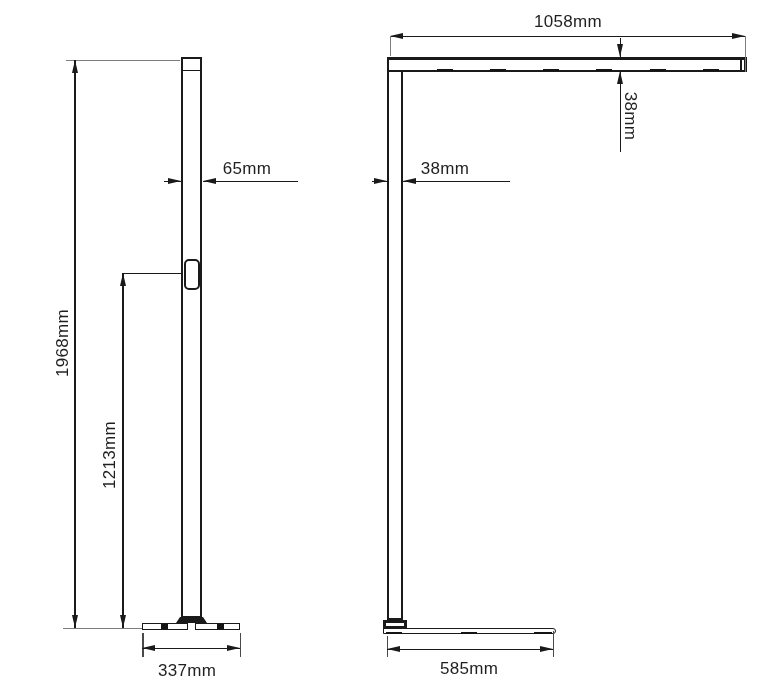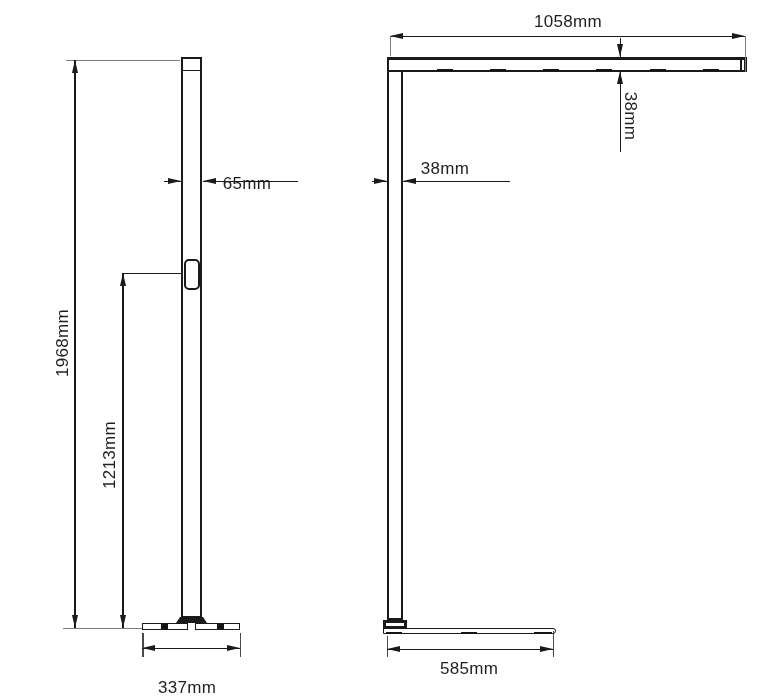--- a/index.html
+++ b/index.html
@@ -66,28 +66,28 @@
     <div class="hline thin" style="left:122px; top:272.5px; width:59px;"></div>
     <div class="vline thinv" style="left:122px; top:273px; height:355px;"></div>
     <div class="arrow up" style="left:119.5px; top:273px;"></div>
     <div class="arrow down" style="left:119.5px; top:615px;"></div>
     <div class="dim-label rot-ccw" style="left:110px; top:455px;">1213mm</div>
 
     <div class="hline thin" style="left:164px; top:180.5px; width:17px;"></div>
     <div class="arrow right" style="left:168px; top:177.5px;"></div>
     <div class="hline thin" style="left:203px; top:180.5px; width:95px;"></div>
     <div class="arrow left" style="left:203px; top:177.5px;"></div>
-    <div class="dim-label" style="left:247px; top:184px;">65mm</div>
+    <div class="dim-label" style="left:247px; top:169px;">65mm</div>
 
     <div class="vline thinv ext" style="left:142px; top:633px; height:24px; background:#4a4a4a;"></div>
     <div class="vline thinv ext" style="left:239.5px; top:633px; height:24px; background:#4a4a4a;"></div>
     <div class="hline thin" style="left:142px; top:648px; width:98px;"></div>
     <div class="arrow left" style="left:142px; top:645px;"></div>
     <div class="arrow right" style="left:227px; top:645px;"></div>
-    <div class="dim-label" style="left:187px; top:688px;">337mm</div>
+    <div class="dim-label" style="left:187px; top:671px;">337mm</div>
   </div>
 
   <div>
 
     <div class="outlined" style="left:387px; top:57px; width:16px; height:563px;"></div>
 
     <div class="outlined" style="left:387px; top:57px; width:360px; height:15px;
                 border-top-width:3.5px; border-bottom-width:2px; border-right-width:3px; border-left-width:2px;"></div>
     <div class="vline" style="left:740px; top:60px; height:10px; width:1.5px;"></div>
 

